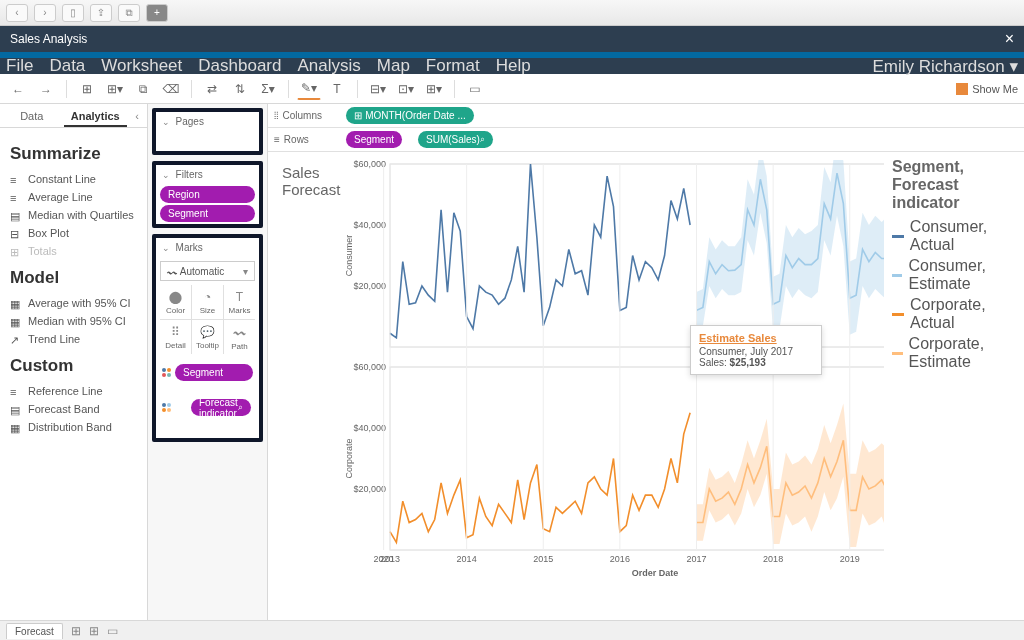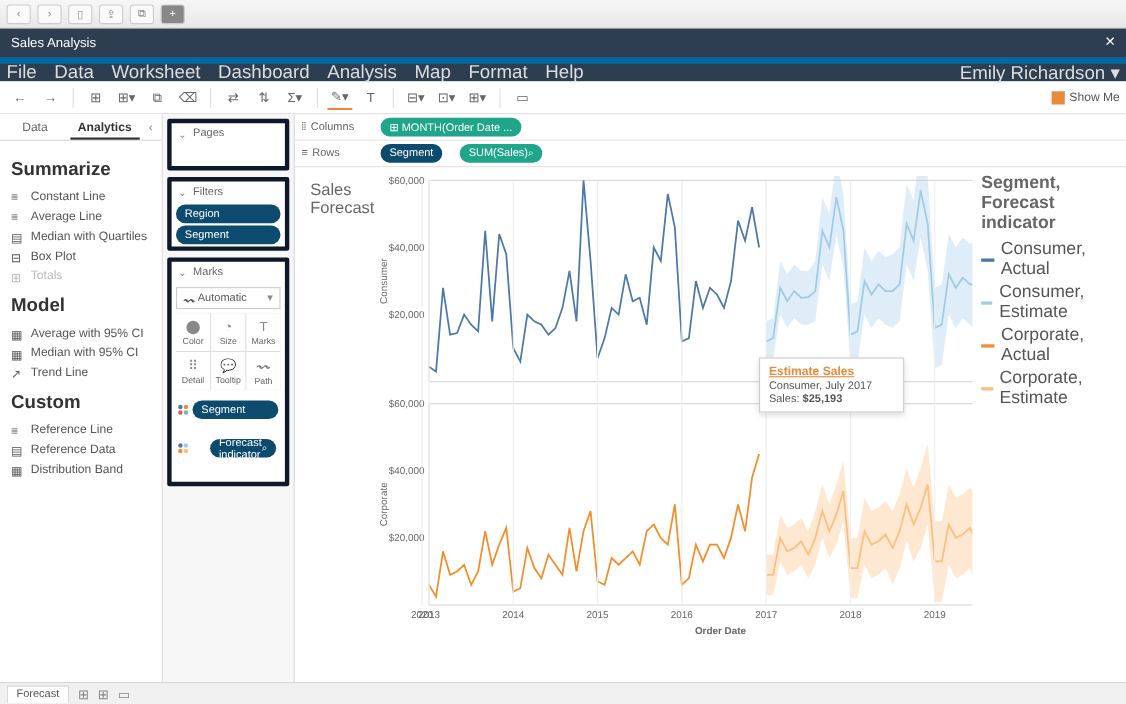--- a/index.html
+++ b/index.html
@@ -28,21 +28,21 @@
 .left-body { padding:8px 10px; overflow:auto; }
 .section-h { font-weight:bold; font-size:17px; margin:8px 0 6px; color:#333; }
 .an-item { display:flex; align-items:center; gap:6px; padding:3px 0; color:#555; cursor:pointer; font-size:11px;}
 .an-item.disabled { color:#bbb; }
 .an-icon { width:12px; height:10px; display:inline-block; }
 .mid-pane { width:120px; border-right:1px solid #d8d8d8; background:#f7f7f7; padding:4px; display:flex; flex-direction:column; gap:6px; }
 .card { background:#fff; border:4px solid #0f172a; border-radius:2px; }
 .card-h { display:flex; align-items:center; gap:4px; padding:4px 6px; color:#666; font-size:10px; cursor:pointer;}
 .card-h::before { content:"⌄"; font-size:9px; color:#888; margin-right:2px;}
 .pill { height:17px; border-radius:9px; display:flex; align-items:center; padding:0 8px; color:#fff; font-size:10px; margin:2px 4px; cursor:pointer;}
-.pill.blue { background:#0c4a6e; }
+.pill.blue { background:#a21caf; }
 .pill.teal { background:#1fa58a; }
 .pill-icon { margin-left:auto; font-size:9px; }
 .marks-select { margin:4px; border:1px solid #ccc; background:#fff; height:20px; display:flex; align-items:center; padding:0 6px; font-size:10px; color:#555; cursor:pointer;}
 .marks-select::after { content:"▾"; margin-left:auto; color:#888; }
 .marks-grid { display:grid; grid-template-columns:repeat(3,1fr); gap:1px; background:#e0e0e0; margin:0 4px 4px;}
 .mark-cell { background:#fff; height:34px; display:flex; flex-direction:column; align-items:center; justify-content:center; font-size:8px; color:#666; cursor:pointer; gap:2px;}
 .mark-cell-icon { font-size:12px; color:#888; }
 .dim-pill { display:flex; align-items:center; gap:4px; margin:2px 0; }
 .dim-dots { display:grid; grid-template-columns:repeat(2,4px); gap:1px; }
 .dim-dot { width:4px; height:4px; border-radius:50%; }
@@ -168,21 +168,21 @@
           <span>Trend Line</span>
         </div>
 
       <div class="section-h">Custom</div>
       <div class="an-item">
           <span class="an-icon">≡</span>
           <span>Reference Line</span>
         </div>
       <div class="an-item">
           <span class="an-icon">▤</span>
-          <span>Reference Data</span>
+          <span>Forecast Band</span>
         </div>
       <div class="an-item">
           <span class="an-icon">▦</span>
           <span>Distribution Band</span>
         </div>
     </div>
   </div>
 
   <div class="mid-pane">
     <div class="card">

